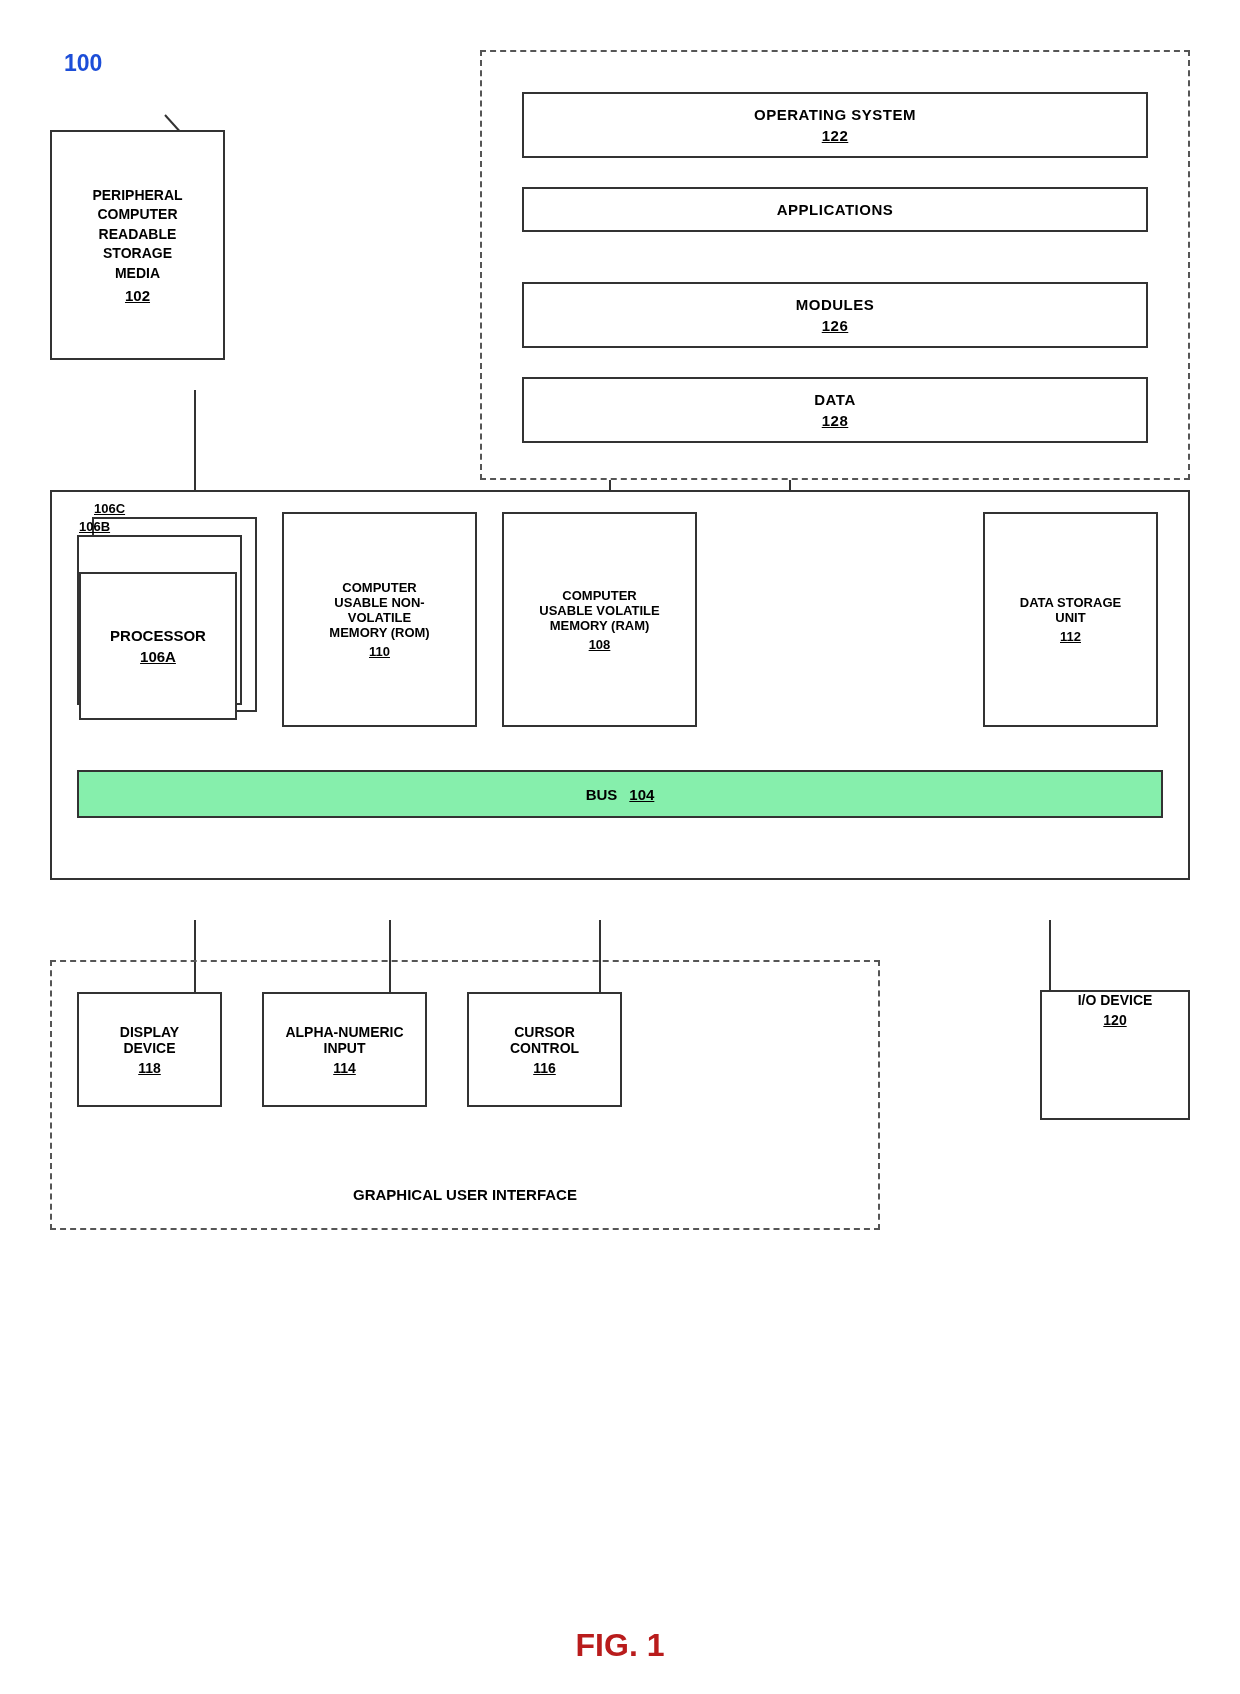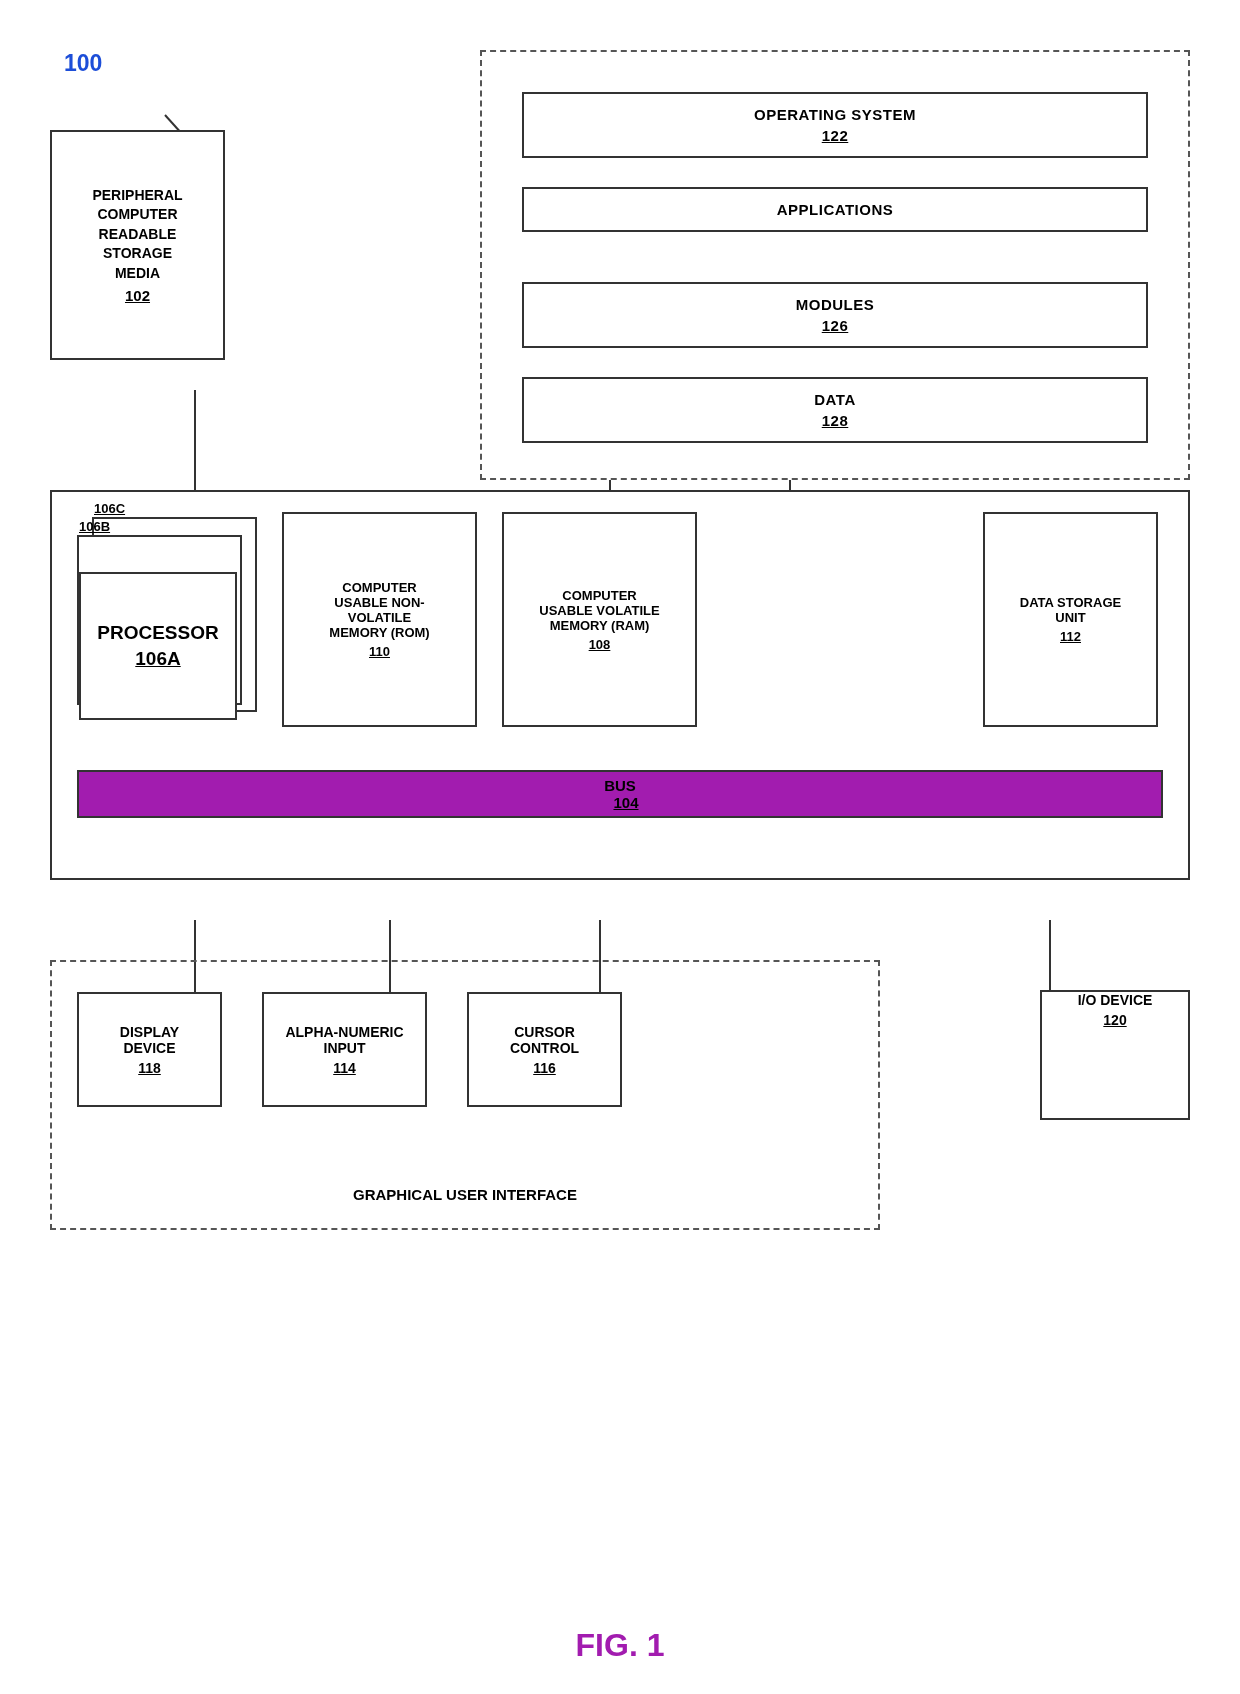--- a/index.html
+++ b/index.html
@@ -13,21 +13,21 @@
     }
 
     
     .fig-label {
       position: absolute;
       bottom: 30px;
       left: 50%;
       transform: translateX(-50%);
       font-size: 32px;
       font-weight: bold;
-      color: #a21caf;
+      color: #b91c1c;
     }
 
     
     .diagram-number {
       position: absolute;
       top: 50px;
       left: 64px;
       font-size: 23px;
       font-weight: bold;
       color: #1d4ed8;
@@ -163,21 +163,21 @@
       top: 35px; left: 0px;
       width: 158px;
       height: 148px;
       border: 2px solid #333;
       background: #fff;
       text-align: center;
       display: flex;
       flex-direction: column;
       align-items: center;
       justify-content: center;
-      font-size: 19px;
+      font-size: 15px;
       font-weight: bold;
     }
     .proc-106a .ref {
       text-decoration: underline;
       margin-top: 4px;
     }
 
     
     .rom-box {
       position: absolute;
@@ -206,27 +206,26 @@
     }
 
     
     .bus-bar {
       position: absolute;
       bottom: 60px;
       left: 25px;
       right: 25px;
       height: 48px;
       border: 2px solid #333;
-      background: #a21caf;
+      background: #86efac;
       display: flex;
       align-items: center;
       justify-content: center;
       font-size: 15px;
       font-weight: bold;
-      flex-direction: column;
     }
     .bus-bar .ref {
       text-decoration: underline;
       margin-left: 12px;
     }
 
     
     .bottom-dashed-box {
       position: absolute;
       top: 960px;

